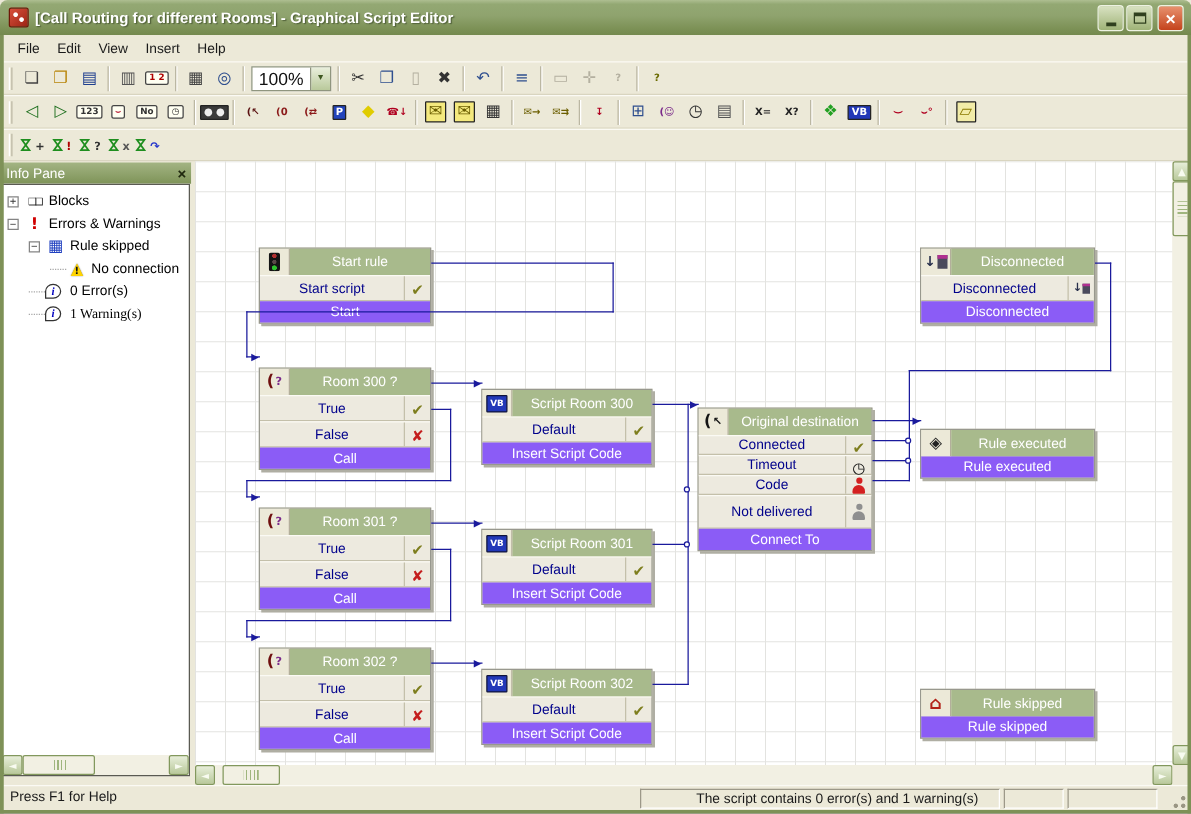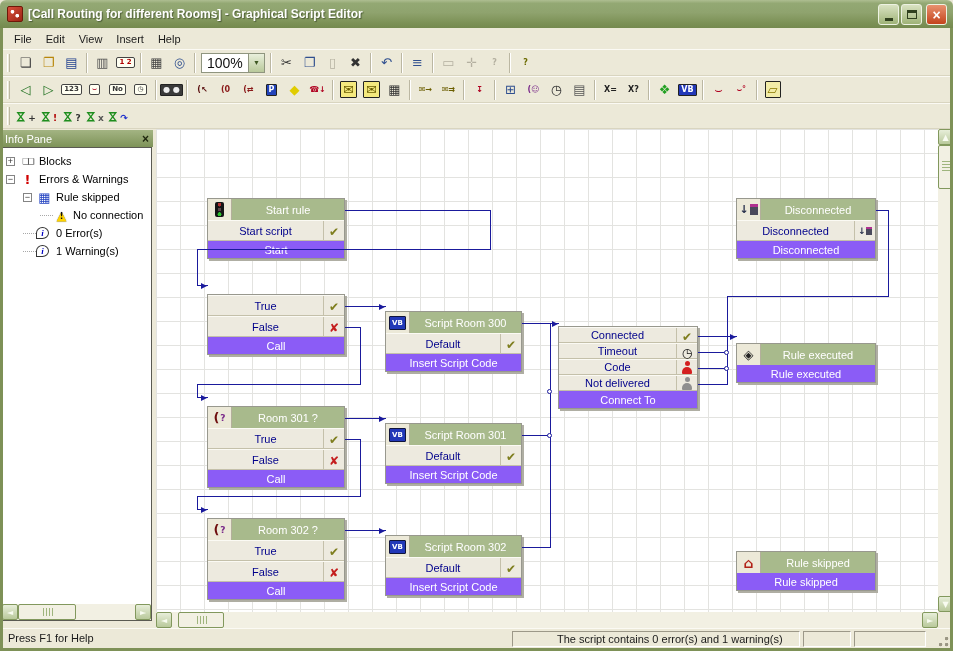--- a/index.html
+++ b/index.html
@@ -387,21 +387,21 @@
           <div class="trow" style="padding-left: 38px;">
             <span class="tstub"></span>
             <span class="ti ti-warning-icon"></span>
             <span class="tlabel">No connection</span>
           </div>
           <div class="trow" style="padding-left: 21px;">
             <span class="tstub"></span>
             <span class="ti ti-info-icon"></span>
             <span class="tlabel">0 Error(s)</span>
           </div>
-          <div class="trow" style="padding-left: 21px;">
+          <div class="trow" style="padding-left: 21px; font-family: Liberation Serif, serif;">
             <span class="tstub"></span>
             <span class="ti ti-info-icon"></span>
             <span class="tlabel">1 Warning(s)</span>
           </div>
         </div>
       <div class="ip-hscroll">
         <div class="sb-btn">◄</div>
         <div class="sb-thumb sb-thumb-h" style="width:58px;"></div>
         <div class="sb-track"></div>
         <div class="sb-btn">►</div>
@@ -435,20 +435,26 @@
         </div>
         <div class="blk-row" style="height: 21px;">
           <span class="blk-label">Disconnected</span>
           <span class="blk-ind">
             <span class="ind-plug-icon"></span>
           </span>
         </div>
         <div class="blk-foot">Disconnected</div>
       </div>
       <div class="block" style="left: 51px; top: 146px; width: 138px;">
+        <div class="blk-head">
+          <span class="blk-icon icon-phoneq"></span>
+          <div class="blk-title-wrap">
+            <span class="blk-title">Room 300 ?</span>
+          </div>
+        </div>
         <div class="blk-row" style="height: 21px;">
           <span class="blk-label">True</span>
           <span class="blk-ind">
             <span class="ind-check-icon"></span>
           </span>
         </div>
         <div class="blk-row" style="height: 21px;">
           <span class="blk-label">False</span>
           <span class="blk-ind">
             <span class="ind-cross-icon"></span>
@@ -465,39 +471,45 @@
         </div>
         <div class="blk-row" style="height: 21px;">
           <span class="blk-label">Default</span>
           <span class="blk-ind">
             <span class="ind-check-icon"></span>
           </span>
         </div>
         <div class="blk-foot">Insert Script Code</div>
       </div>
       <div class="block" style="left: 402px; top: 178px; width: 140px;">
+        <div class="blk-head">
+          <span class="blk-icon icon-phonearrow"></span>
+          <div class="blk-title-wrap">
+            <span class="blk-title">Original destination</span>
+          </div>
+        </div>
         <div class="blk-row" style="height: 16px;">
           <span class="blk-label">Connected</span>
           <span class="blk-ind">
             <span class="ind-check-icon"></span>
           </span>
         </div>
         <div class="blk-row" style="height: 16px;">
           <span class="blk-label">Timeout</span>
           <span class="blk-ind">
             <span class="ind-stopwatch-icon"></span>
           </span>
         </div>
         <div class="blk-row" style="height: 16px;">
           <span class="blk-label">Code</span>
           <span class="blk-ind">
             <span class="ind-person-red-icon person"></span>
           </span>
         </div>
-        <div class="blk-row" style="height: 16px;">
+        <div class="blk-row" style="height: 27px;">
           <span class="blk-label">Not delivered</span>
           <span class="blk-ind">
             <span class="ind-person-gray-icon person"></span>
           </span>
         </div>
         <div class="blk-foot">Connect To</div>
       </div>
       <div class="block" style="left: 580px; top: 195px; width: 140px;">
         <div class="blk-head">
           <span class="blk-icon icon-diamond"></span>

